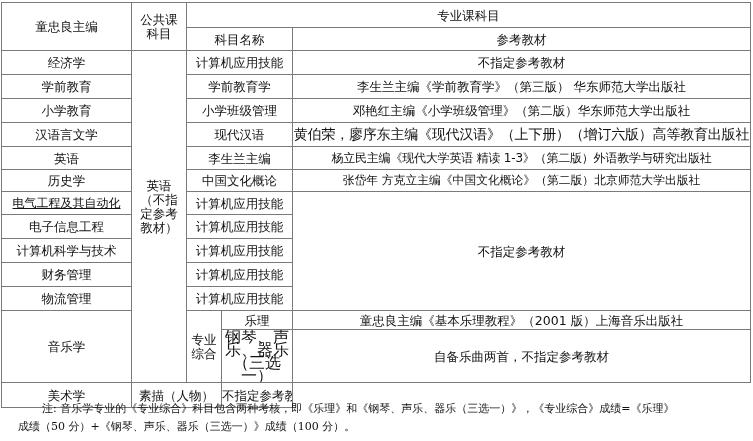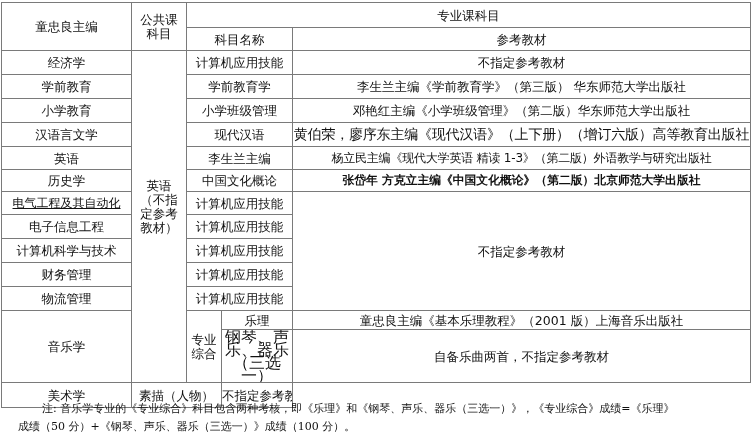--- a/index.html
+++ b/index.html
@@ -70,21 +70,21 @@
     <td style="font-size:14px; letter-spacing:-0.2px;margin-top:20px;">黄伯荣，廖序东主编《现代汉语》（上下册）（增订六版）高等教育出版社</td>
   </tr>
   <tr style="height:23px">
     <td>英语</td>
     <td colspan="2">李生兰主编</td>
     <td style="font-size:12px; letter-spacing:-0.2px;">杨立民主编《现代大学英语 精读 1-3》（第二版）外语教学与研究出版社</td>
   </tr>
   <tr style="height:22px">
     <td>历史学</td>
     <td colspan="2">中国文化概论</td>
-    <td style="font-size:11.8px;font-weight:bold;">张岱年 方克立主编《中国文化概论》（第二版）北京师范大学出版社</td>
+    <td style="font-size:11.8px;">张岱年 方克立主编《中国文化概论》（第二版）北京师范大学出版社</td>
   </tr>
   <tr style="height:23px">
     <td style="font-size:12px;text-decoration:underline;">电气工程及其自动化</td>
     <td colspan="2">计算机应用技能</td>
     <td rowspan="5">不指定参考教材</td>
   </tr>
   <tr style="height:24px">
     <td>电子信息工程</td>
     <td colspan="2">计算机应用技能</td>
   </tr>

